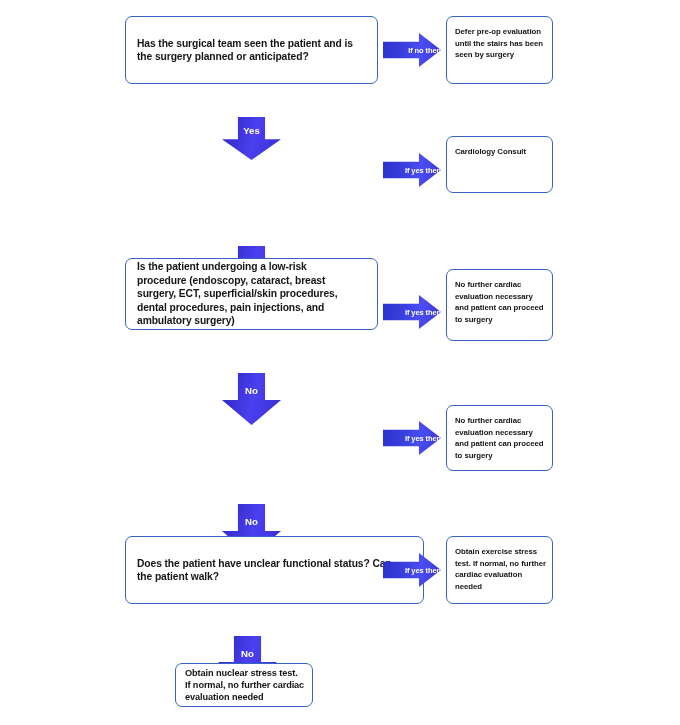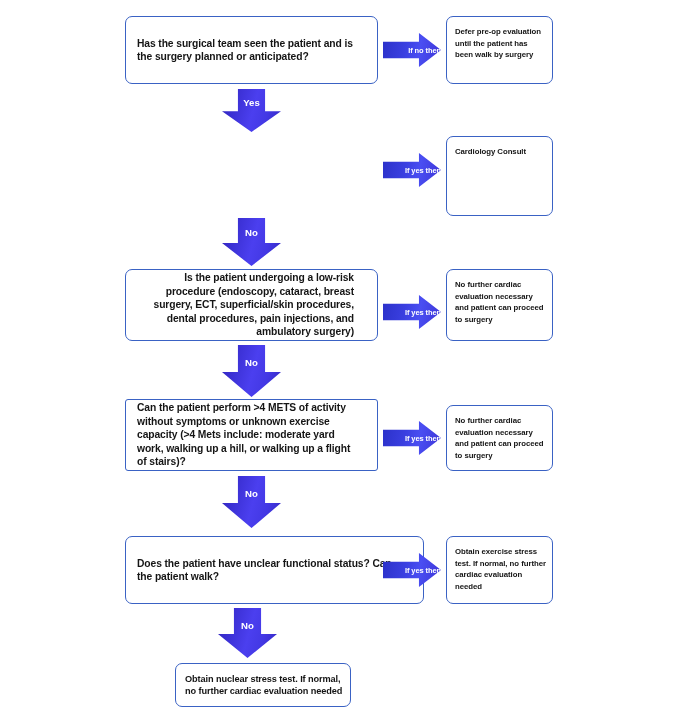--- a/index.html
+++ b/index.html
@@ -83,20 +83,21 @@
     padding-left: 4px;
     white-space: nowrap;
     letter-spacing: -0.1px;
   }
 
   
   .darrow {
     position: absolute;
     background: linear-gradient(105deg, #2f22b8 0%, #3a2fd2 22%, #4b3fef 52%, #4338e4 74%, #3326c0 100%);
     clip-path: polygon(27% 0%, 73% 0%, 73% 52%, 100% 52%, 50% 100%, 0% 52%, 27% 52%);
+    margin-top: 28px;
     -webkit-clip-path: polygon(27% 0%, 73% 0%, 73% 52%, 100% 52%, 50% 100%, 0% 52%, 27% 52%);
   }
   .darrow .lbl {
     position: absolute;
     left: 0;
     right: 0;
     text-align: center;
     font-size: 9.6px;
     font-weight: bold;
     color: #ffffff;
@@ -110,59 +111,56 @@
 
   <div class="qbox" style="left:125px; top:16px; width:253px; height:68px;">
     <span class="txt">Has the surgical team seen the patient and is the surgery planned or anticipated?</span>
   </div>
 
   <div class="rarrow" style="left:383px; top:33px; width:58px; height:34px;">
     <span class="lbl">If no then</span>
   </div>
 
   <div class="rbox topalign" style="left:446px; top:16px; width:107px; height:68px;">
-    <span class="txt">Defer pre-op evaluation until the patient has been walk by surgery</span>
+    <span class="txt">Defer pre-op evaluation until the stairs has been seen by surgery</span>
   </div>
 
   <div class="darrow" style="left:222px; top:89px; width:59px; height:43px;">
     <span class="lbl" style="top:8px;">Yes</span>
   </div>
 
 
   <div class="rarrow" style="left:383px; top:153px; width:58px; height:34px;">
     <span class="lbl">If yes then</span>
   </div>
 
-  <div class="rbox topalign" style="left:446px; top:136px; width:107px; height:80px;">
+  <div class="rbox topalign" style="left:446px; top:136px; width:107px; height:57px;">
     <span class="txt">Cardiology Consult</span>
   </div>
 
   <div class="darrow" style="left:222px; top:218px; width:59px; height:48px;">
     <span class="lbl" style="top:9px;">No</span>
   </div>
 
-  <div class="qbox" style="left:125px; top:269px; width:253px; height:72px;text-align:right;">
+  <div class="qbox" style="left:125px; top:258px; width:253px; height:72px;">
     <span class="txt">Is the patient undergoing a low-risk procedure (endoscopy, cataract, breast surgery, ECT, superficial/skin procedures, dental procedures, pain injections, and ambulatory surgery)</span>
   </div>
 
   <div class="rarrow" style="left:383px; top:295px; width:58px; height:34px;">
     <span class="lbl">If yes then</span>
   </div>
 
   <div class="rbox topalign" style="left:446px; top:269px; width:107px; height:72px;">
     <span class="txt">No further cardiac evaluation necessary and patient can proceed to surgery</span>
   </div>
 
   <div class="darrow" style="left:222px; top:345px; width:59px; height:52px;">
     <span class="lbl" style="top:12px;">No</span>
   </div>
 
-  <div class="qbox sharp" style="left:125px; top:399px; width:253px; height:72px;">
-    <span class="txt">Can the patient perform &gt;4 METS of activity without symptoms or unknown exercise capacity (&gt;4 Mets include:  moderate yard  work, walking up a hill, or walking up a flight of stairs)?</span>
-  </div>
 
   <div class="rarrow" style="left:383px; top:421px; width:58px; height:34px;">
     <span class="lbl">If yes then</span>
   </div>
 
   <div class="rbox topalign" style="left:446px; top:405px; width:107px; height:66px;">
     <span class="txt">No further cardiac evaluation necessary and patient can proceed to surgery</span>
   </div>
 
   <div class="darrow" style="left:222px; top:476px; width:59px; height:52px;">
@@ -178,17 +176,17 @@
   </div>
 
   <div class="rbox topalign" style="left:446px; top:536px; width:107px; height:68px;">
     <span class="txt">Obtain exercise stress test. If normal, no further cardiac evaluation needed</span>
   </div>
 
   <div class="darrow" style="left:218px; top:608px; width:59px; height:50px;">
     <span class="lbl" style="top:12px;">No</span>
   </div>
 
-  <div class="qbox" style="left:175px; top:663px; width:176px; height:44px; padding:5px 7px 5px 9px;">
+  <div class="qbox" style="left:175px; top:663px; width:138px; height:44px; padding:5px 7px 5px 9px;">
     <span class="txt" style="font-size:9.2px; line-height:12.2px;">Obtain nuclear stress test. If normal, no further cardiac evaluation needed</span>
   </div>
 
 </div>
 
 </body></html>

